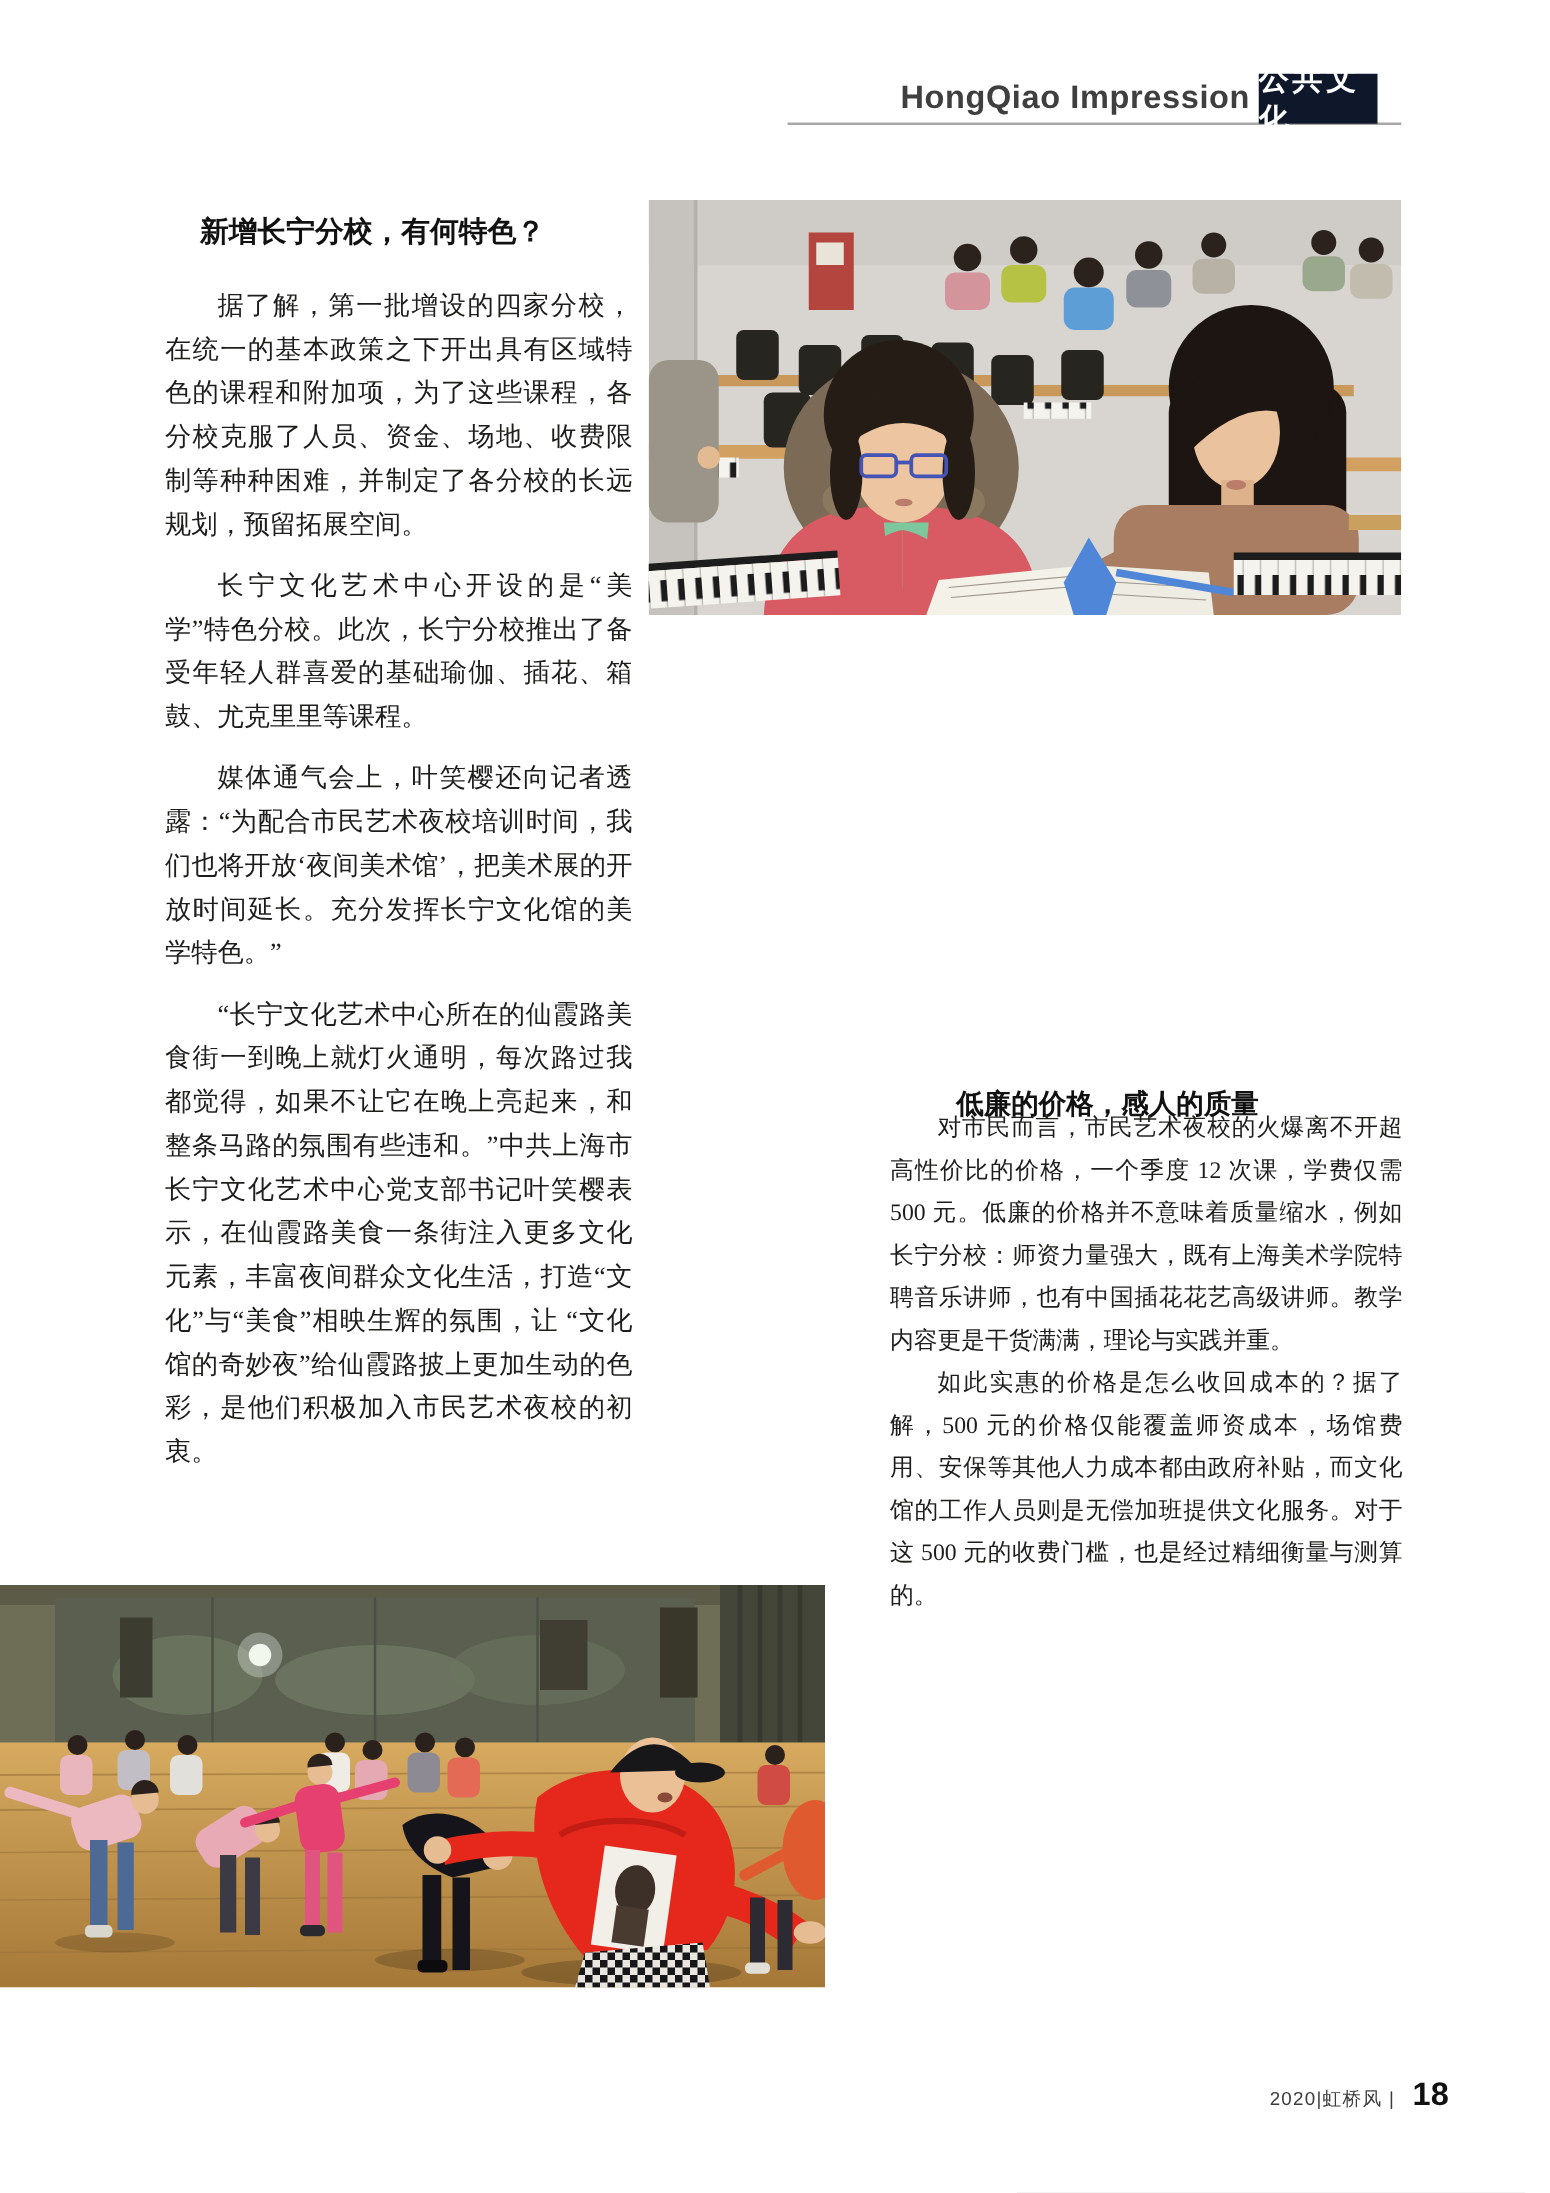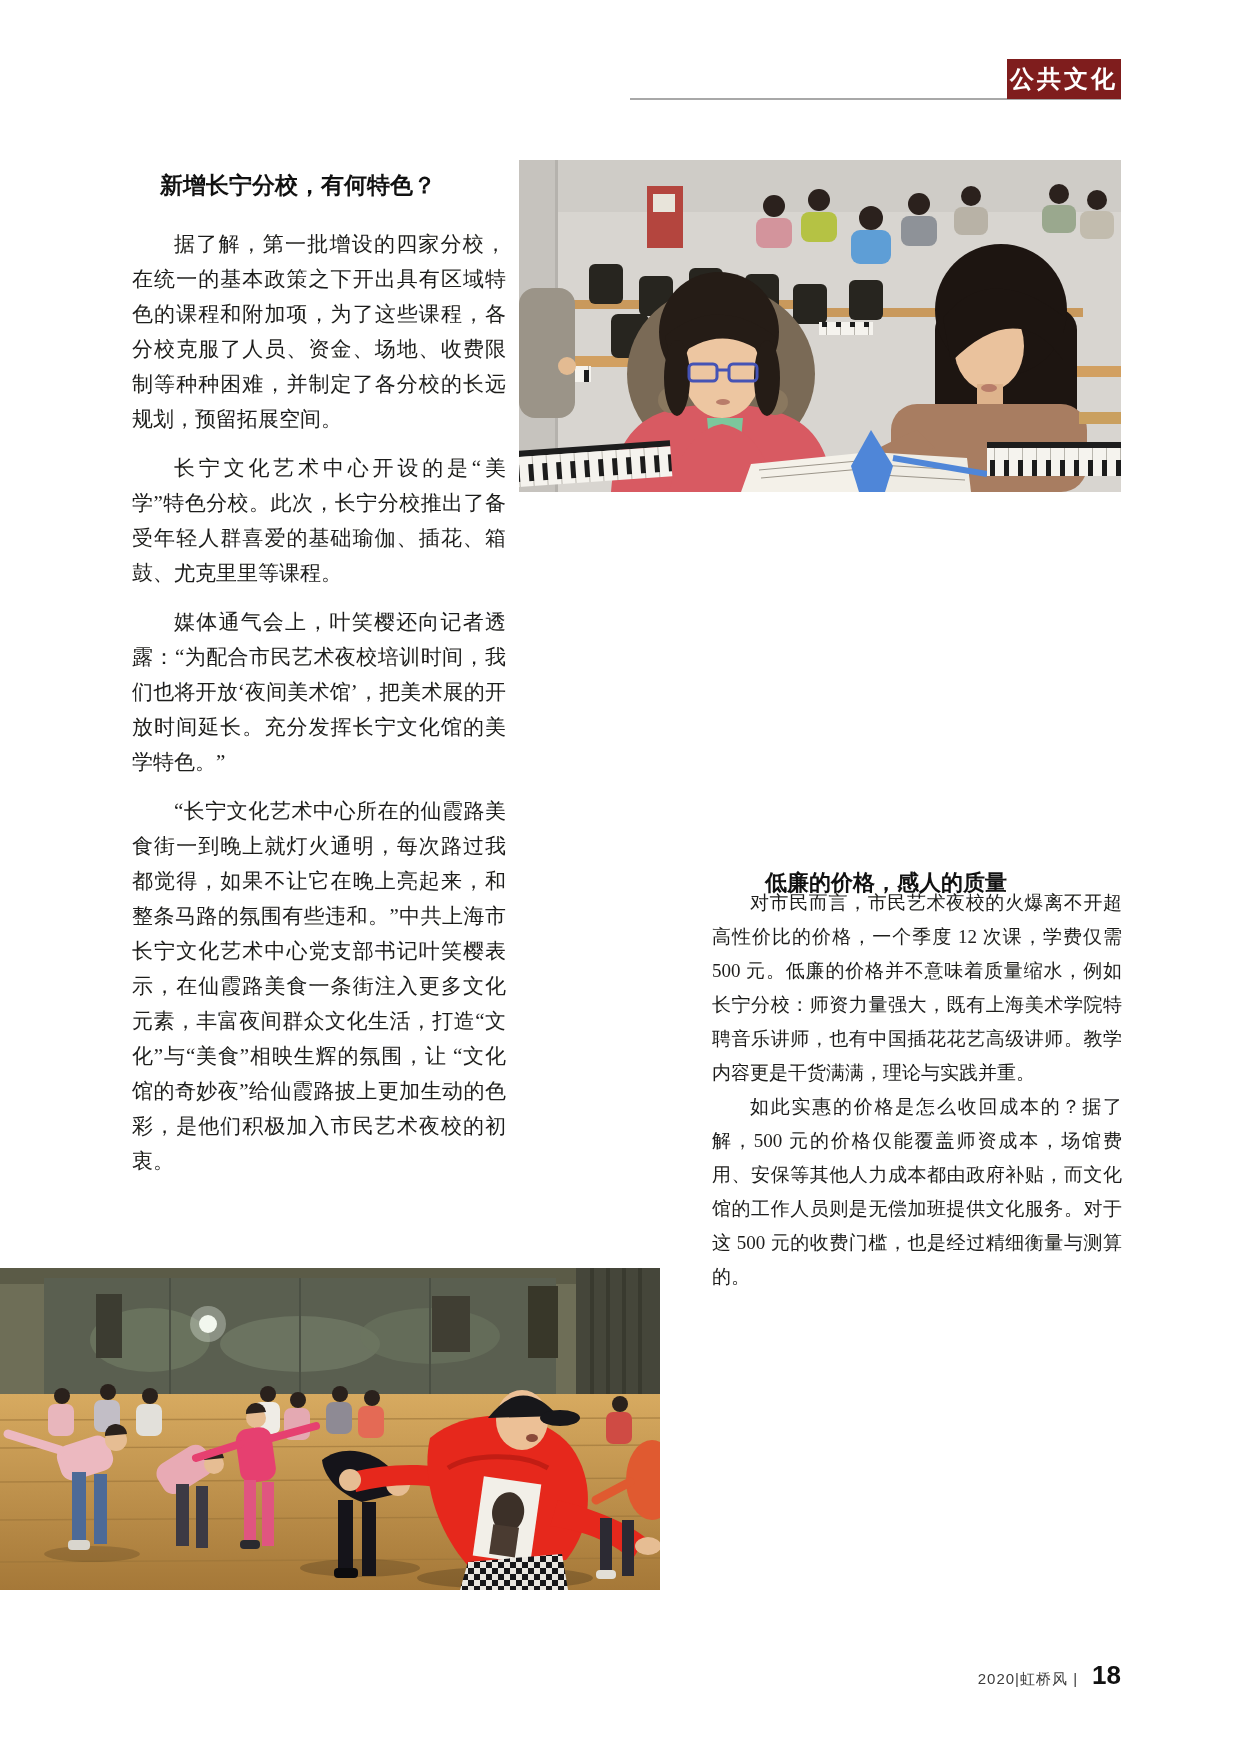--- a/index.html
+++ b/index.html
@@ -3,21 +3,21 @@
 <meta charset="utf-8">
 <style>
   html,body{margin:0;padding:0;background:#e9e9e9;}
   .page{position:relative;width:1240px;height:1754px;margin:0 auto;background:#ffffff;
         font-family:"Liberation Serif","DejaVu Serif",serif;color:#1d1d1b;overflow:hidden;}
 
   
   .header-title{position:absolute;top:62px;left:0;width:1000px;text-align:right;
         font-family:"Liberation Sans","DejaVu Sans",sans-serif;font-weight:bold;
         font-size:26px;color:#3f3f3f;letter-spacing:.5px;}
-  .header-badge{position:absolute;top:59px;left:1007px;width:114px;height:40px;background:#7f1d1d;
+  .header-badge{position:absolute;top:59px;left:1007px;width:95px;height:40px;background:#0f172a;
         color:#ffffff;font-family:"Liberation Sans","DejaVu Sans",sans-serif;font-weight:bold;
         font-size:24px;display:flex;align-items:center;justify-content:center;letter-spacing:3px;}
   .header-rule{position:absolute;top:98px;left:630px;width:491px;height:2px;background:#a8a8a8;}
 
   
   .h-left{position:absolute;top:151px;left:160px;font-family:Liberation Serif, serif;
         font-weight:bold;font-size:23px;color:#111;}
   .col-left{position:absolute;top:213px;left:118px;width:402px;}
   .col-left p{margin:14px;text-indent:2em;font-size:21px;line-height:35px;text-align:justify;}
   .h-right{position:absolute;top:850px;left:765px;font-family:"Liberation Sans","DejaVu Sans",sans-serif;
@@ -26,32 +26,33 @@
   .col-right p{margin:0;text-indent:2em;font-size:19px;line-height:34px;text-align:justify;}
 
   
   .photo{position:absolute;display:block;}
   .photo svg{display:block;}
   .photo-classroom{top:160px;left:519px;width:602px;height:332px;}
   .photo-dance{top:1268px;left:0;width:660px;height:322px;}
 
   
   .footer{position:absolute;top:1660px;left:0;width:1121px;display:flex;justify-content:flex-end;
-        align-items:baseline;gap:14px;}
+        align-items:baseline;gap:14px;padding-left:38px;}
   .footer-issue{font-family:"Liberation Sans","DejaVu Sans",sans-serif;font-size:15px;color:#3c3c3c;
         letter-spacing:1px;}
   .footer-page{font-family:"Liberation Sans","DejaVu Sans",sans-serif;font-weight:bold;font-size:26px;
         color:#111;}
 </style>
 </head>
 <body>
 
 <div class="page">
 
   <div class="header-rule"></div>
+  <div class="header-title">HongQiao Impression</div>
   <div class="header-badge">公共文化</div>
 
   <h2 class="h-left">新增长宁分校，有何特色？</h2>
   <section class="col-left">
     <p>据了解，第一批增设的四家分校，在统一的基本政策之下开出具有区域特色的课程和附加项，为了这些课程，各分校克服了人员、资金、场地、收费限制等种种困难，并制定了各分校的长远规划，预留拓展空间。</p>
     <p>长宁文化艺术中心开设的是“美学”特色分校。此次，长宁分校推出了备受年轻人群喜爱的基础瑜伽、插花、箱鼓、尤克里里等课程。</p>
     <p>媒体通气会上，叶笑樱还向记者透露：“为配合市民艺术夜校培训时间，我们也将开放‘夜间美术馆’，把美术展的开放时间延长。充分发挥长宁文化馆的美学特色。”</p>
     <p>“长宁文化艺术中心所在的仙霞路美食街一到晚上就灯火通明，每次路过我都觉得，如果不让它在晚上亮起来，和整条马路的氛围有些违和。”中共上海市长宁文化艺术中心党支部书记叶笑樱表示，在仙霞路美食一条街注入更多文化元素，丰富夜间群众文化生活，打造“文化”与“美食”相映生辉的氛围，让 “文化馆的奇妙夜”给仙霞路披上更加生动的色彩，是他们积极加入市民艺术夜校的初衷。</p>
   </section>
 

